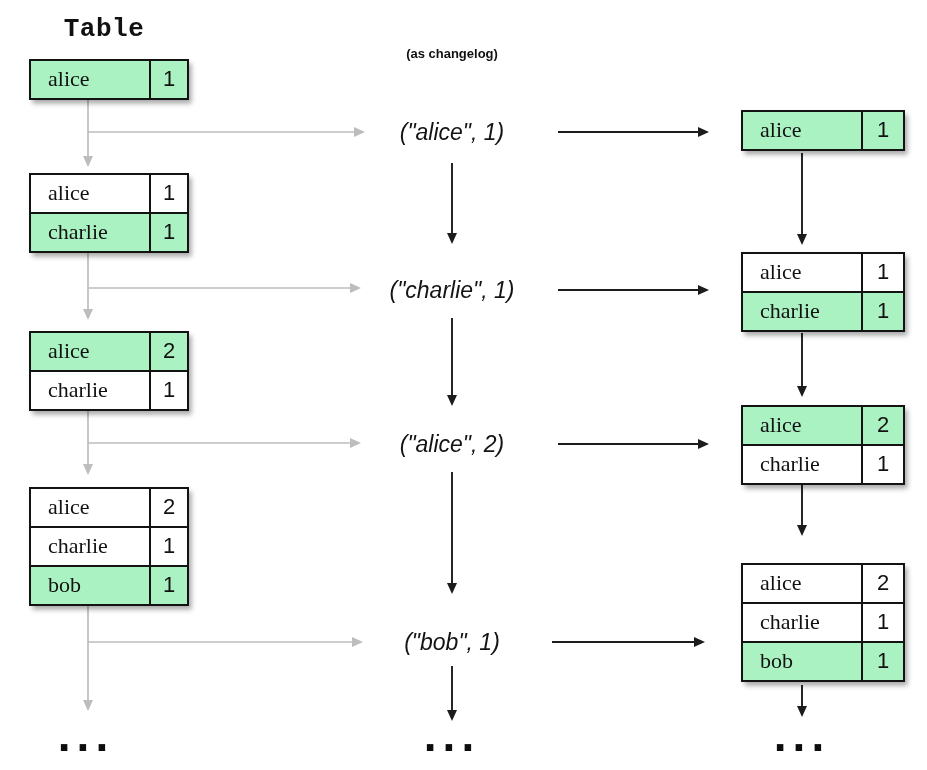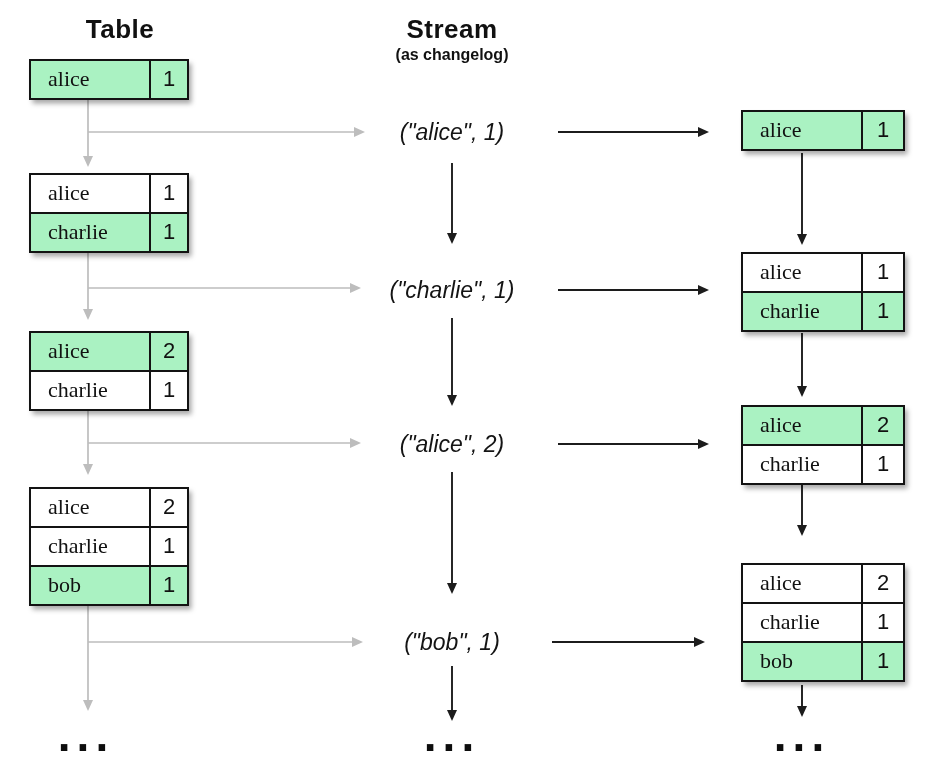--- a/index.html
+++ b/index.html
@@ -29,21 +29,21 @@
     text-align: center;
     font-weight: bold;
     font-size: 26px;
     letter-spacing: 0.5px;
   }
   .col-subtitle {
     position: absolute;
     top: 46px;
     text-align: center;
     font-weight: bold;
-    font-size: 16px;
+    font-size: 13px;
   }
 
   .dtable {
     position: absolute;
     border: 2px solid var(--table_border, #111);
     background: var(--table_bg, #fff);
     box-shadow: 2.5px 3.5px 5px rgba(0,0,0,0.35);
   }
   .dtable.left  { left: 29px;  width: 156px; }
   .dtable.right { left: 741px; width: 160px; }
@@ -124,22 +124,21 @@
     <path class="ab" d="M558,290 H700" marker-end="url(#mb)"></path>
     <path class="ab" d="M558,444 H700" marker-end="url(#mb)"></path>
     <path class="ab" d="M552,642 H696" marker-end="url(#mb)"></path>
 
     <path class="ab" d="M802,153 V236" marker-end="url(#mb)"></path>
     <path class="ab" d="M802,333 V388" marker-end="url(#mb)"></path>
     <path class="ab" d="M802,485 V527" marker-end="url(#mb)"></path>
     <path class="ab" d="M802,685 V708" marker-end="url(#mb)"></path>
   </svg>
 
-  <div class="col-title" style="left:40px; width:160px;">Table</div>
-  <div class="col-title" style="left:352px; width:200px;">Stream</div>
+  <div class="col-title" style="left:24px; width:160px;font-family:Liberation Mono, monospace;">Table</div>
   <div class="col-subtitle" style="left:352px; width:200px;">(as changelog)</div>
 
   <div class="dtable left" style="top:59px;">
     <div class="trow hl">
       <div class="cell key">alice</div>
       <div class="cell val">1</div>
     </div>
   </div>
 
   <div class="dtable left" style="top:173px;">

